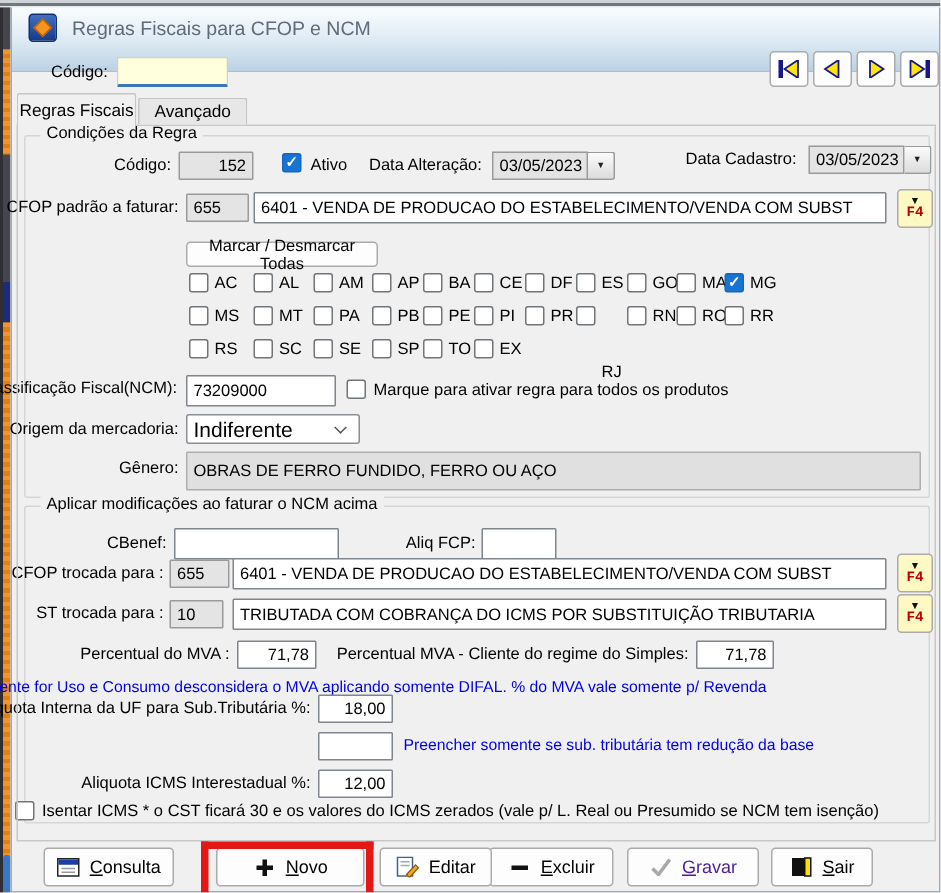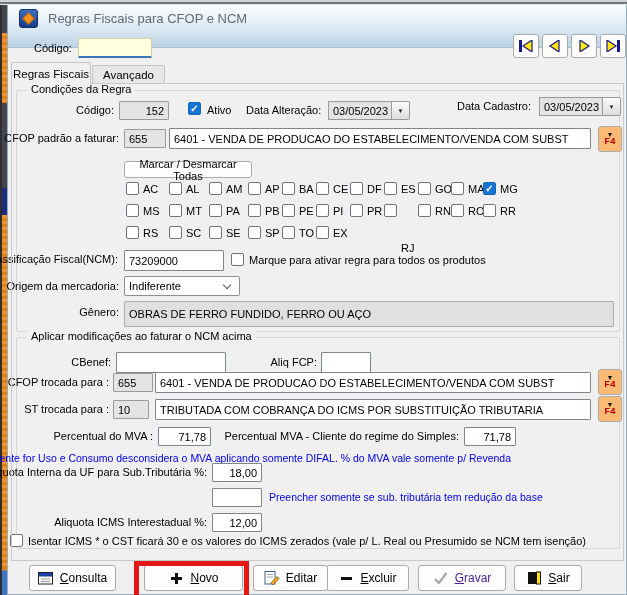--- a/index.html
+++ b/index.html
@@ -37,25 +37,25 @@
   .cb.on{background:#1874D2;border-color:#1367BE;}
   .cb-label{position:absolute;font-size:11px;white-space:nowrap;}
 
   .combo{position:absolute;display:flex;height:19px;}
   .combo .cval{background:#E4E4E4;border:1px solid #9a9a9a;font-size:11px;display:flex;align-items:center;
     padding:0 4px;width:64px;}
   .combo .cbtn{width:18px;background:linear-gradient(#fbfbfb,#dcdcdc);border:1px solid #9a9a9a;border-left:none;
     font-size:6px;display:flex;align-items:center;justify-content:center;color:#222;border-radius:0 2px 2px 0;}
 
   .select{position:absolute;background:#fff;border:1px solid #8a8f96;display:flex;align-items:center;
-    font-size:11px;padding:0 4px;border-radius:2px;}
+    font-size:14px;padding:0 4px;border-radius:2px;}
   .select .chev{position:absolute;right:9px;top:5px;width:6px;height:6px;border-right:1.5px solid #555;
     border-bottom:1.5px solid #555;transform:rotate(45deg);}
 
-  .f4{position:absolute;width:24px;height:26px;background:#fdba74;border:1px solid #ABABAB;border-radius:3px;
+  .f4{position:absolute;width:24px;height:26px;background:#fef9c3;border:1px solid #ABABAB;border-radius:3px;
     display:flex;flex-direction:column;align-items:center;justify-content:center;line-height:1;}
   .f4 .arr{font-size:7px;color:#111;}
   .f4 .txt{font-size:9.5px;font-weight:bold;color:#C00000;font-family:"Liberation Mono",monospace;margin-top:-1px;}
 
   .gbox{position:absolute;border:1px solid #D6D6D6;border-radius:2px;}
   .gbox .legend{position:absolute;top:-8px;left:10px;background:#F0F0F0;padding:0 4px;font-size:11px;white-space:nowrap;}
 
   .tab{position:absolute;border:1px solid #C6C6C6;border-bottom:none;font-size:11.5px;
     display:flex;align-items:center;justify-content:center;border-radius:2px 2px 0 0;}
   .tab.active{left:3px;top:57px;width:80px;height:22px;background:#F0F0F0;z-index:3;}

